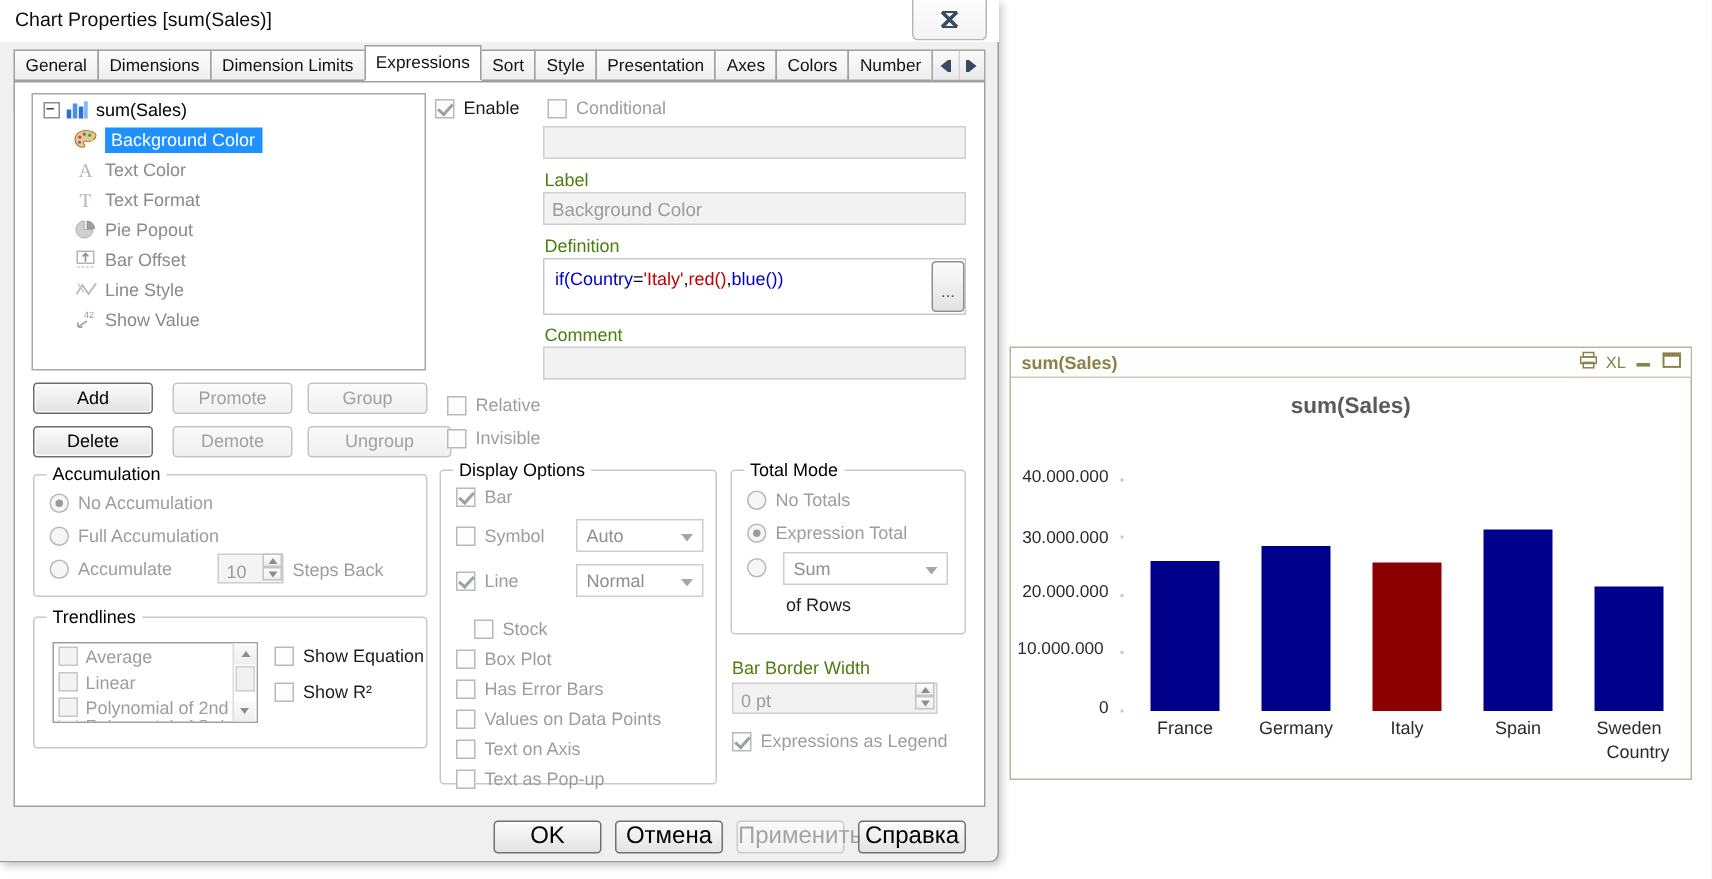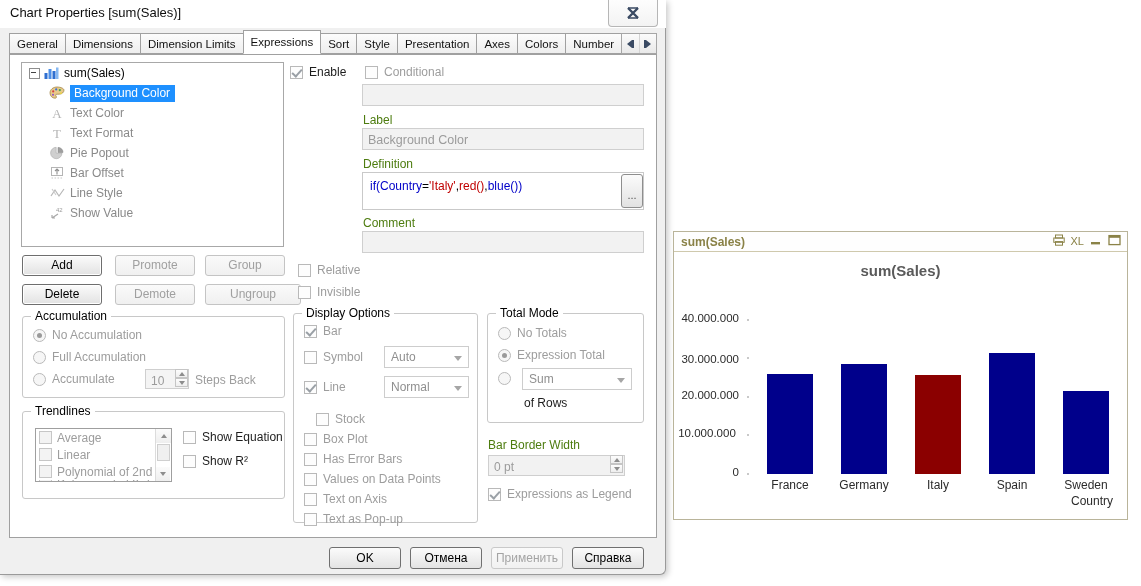--- a/index.html
+++ b/index.html
@@ -165,21 +165,21 @@
   .tl-row{height:17px;display:flex;align-items:center;padding-left:3px;}
   .tl-row .cbx{margin-right:5px;background:#f3f3f3;border-color:#c6c6c6;}
   #trend-scroll{position:absolute;right:0;top:0;width:15px;height:52px;background:#fff;border-left:1px solid #dcdcdc;}
   .sc-btn{height:14px;display:flex;align-items:center;justify-content:center;background:linear-gradient(#fbfbfb,#eee);}
   #trend-thumb{position:absolute;left:1px;top:15px;width:13px;height:17px;background:#f0f0f0;border:1px solid #cfcfcf;box-sizing:border-box;}
   
   .dbtn{
     position:absolute;top:547px;height:22px;line-height:20px;width:72px;text-align:center;
     border:1px solid #707070;border-radius:3px;
     background:linear-gradient(#fbfbfb,#e3e3e3);
-    font-size:12px;cursor:pointer;box-sizing:border-box;
+    font-size:16px;cursor:pointer;box-sizing:border-box;
   }
   .dbtn.dis{border-color:#c9c9c9;color:#a4a4a4;background:linear-gradient(#fafafa,#f1f1f1);}
   
   #chartwin{
     position:absolute;left:673px;top:231px;width:455px;height:289px;
     border:1px solid #b9b49a;background:#ffffff;box-sizing:border-box;
   }
   #chart-tb{
     position:absolute;left:0;top:0;width:453px;height:19px;
     border-bottom:1px solid #cfc9ad;background:#fefefe;

